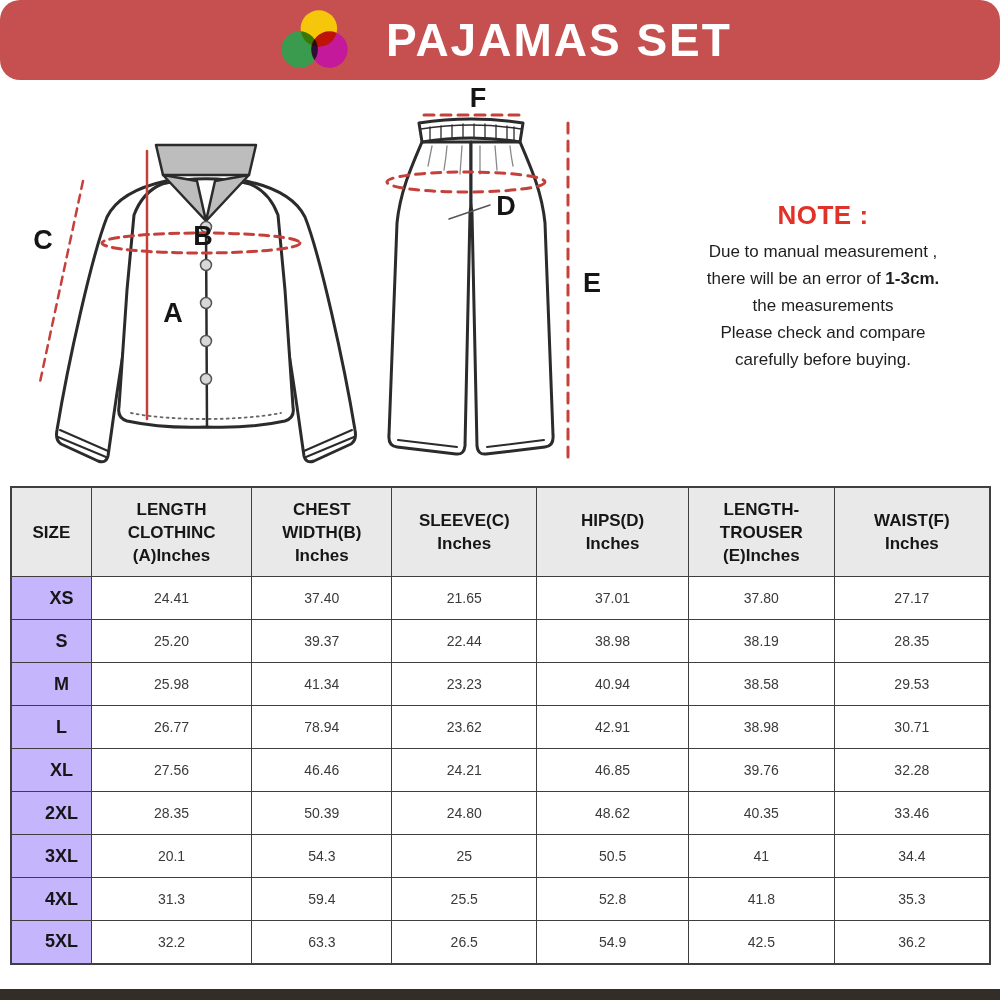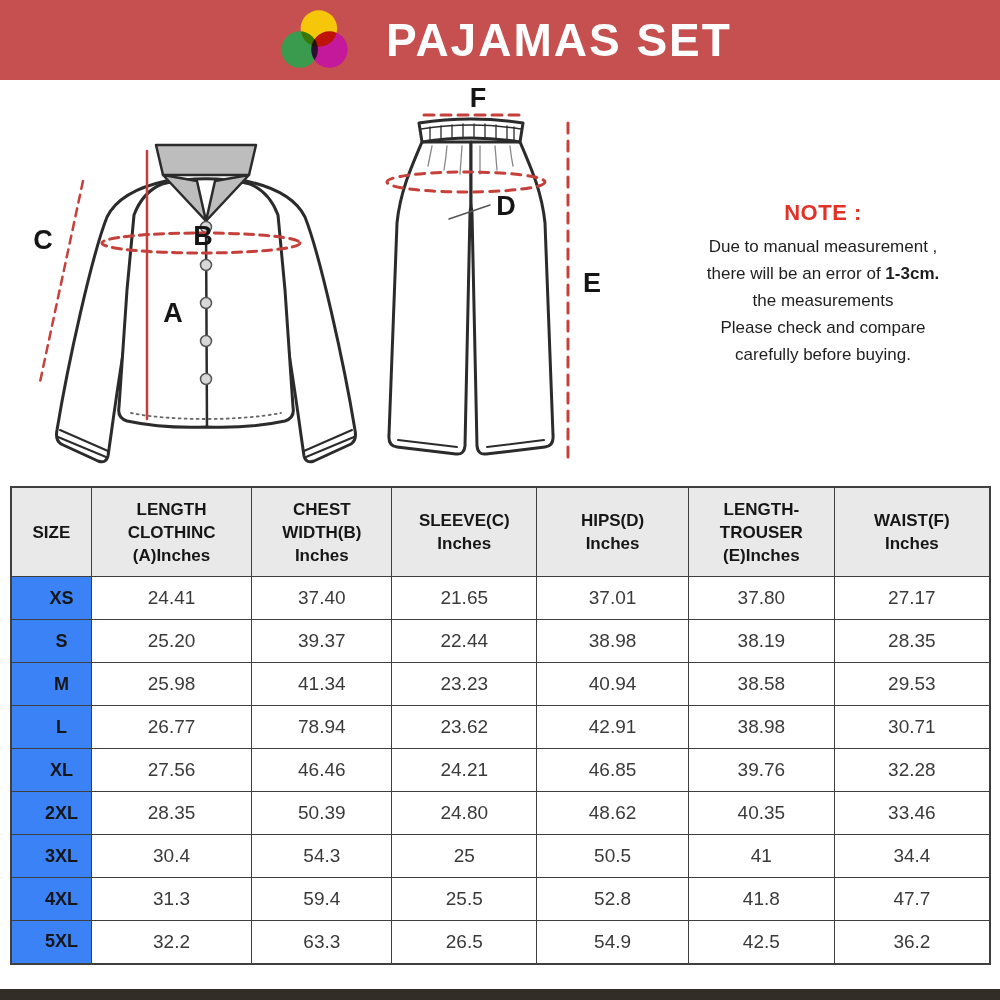--- a/index.html
+++ b/index.html
@@ -1,41 +1,41 @@
 <!DOCTYPE html>
 <html><head>
 <meta charset="utf-8">
 <style>
   html,body{margin:0;padding:0;background:#ffffff;}
   .page{position:relative;width:1000px;height:1000px;background:#ffffff;overflow:hidden;
         font-family:"Liberation Sans",sans-serif;}
 
   
   .banner{position:absolute;left:0;top:0;width:1000px;height:80px;background:#c65050;
-          display:flex;align-items:center;justify-content:center;gap:22px;}
+          display:flex;align-items:center;justify-content:center;gap:22px;border-radius:20px;}
   .banner-title{color:#ffffff;font-size:46px;font-weight:800;letter-spacing:2px;line-height:1;}
   .logo-svg{isolation:isolate;}
 
   
   .diagram-svg{position:absolute;left:0;top:85px;}
   .diagram-label{font-family:"Liberation Sans",sans-serif;font-size:27px;font-weight:bold;fill:#151515;}
 
   
   .note{position:absolute;left:652px;top:200px;width:342px;text-align:center;color:#1e1e1e;}
-  .note-heading{font-size:22px;font-weight:bold;color:#e23228;margin-bottom:7px;letter-spacing:.5px;}
+  .note-heading{font-size:26px;font-weight:bold;color:#e23228;margin-bottom:7px;letter-spacing:.5px;}
   .note-line{font-size:17px;line-height:27px;}
 
   
   .size-table{position:absolute;left:10px;top:486px;width:981px;border-collapse:collapse;
               table-layout:fixed;border:2.5px solid #3f3f3f;}
   .size-table th,.size-table td{border:1.6px solid #3f3f3f;text-align:center;vertical-align:middle;padding:0;}
   .size-table thead th{background:#e9e9e9;height:88px;font-size:17px;font-weight:bold;color:#161616;line-height:23px;}
   .size-table tbody tr{height:43px;}
-  .size-table tbody th{background:#3b82f6;font-size:18px;font-weight:bold;color:#161616;padding-left:20px;}
-  .size-table tbody td{background:#ffffff;font-size:19px;color:#3a3a3a;}
+  .size-table tbody th{background:#c4b5fd;font-size:18px;font-weight:bold;color:#161616;padding-left:20px;}
+  .size-table tbody td{background:#ffffff;font-size:14px;color:#3a3a3a;}
 
   
   .bottom-bar{position:absolute;left:0;top:989px;width:1000px;height:11px;background:#332d27;}
 </style>
 </head>
 <body>
 
 <div class="page">
 
   <header class="banner">
@@ -222,35 +222,35 @@
           <th>2XL</th>
           <td>28.35</td>
           <td>50.39</td>
           <td>24.80</td>
           <td>48.62</td>
           <td>40.35</td>
           <td>33.46</td>
         </tr>
         <tr>
           <th>3XL</th>
-          <td>30.4</td>
+          <td>20.1</td>
           <td>54.3</td>
           <td>25</td>
           <td>50.5</td>
           <td>41</td>
           <td>34.4</td>
         </tr>
         <tr>
           <th>4XL</th>
           <td>31.3</td>
           <td>59.4</td>
           <td>25.5</td>
           <td>52.8</td>
           <td>41.8</td>
-          <td>47.7</td>
+          <td>35.3</td>
         </tr>
         <tr>
           <th>5XL</th>
           <td>32.2</td>
           <td>63.3</td>
           <td>26.5</td>
           <td>54.9</td>
           <td>42.5</td>
           <td>36.2</td>
         </tr>

